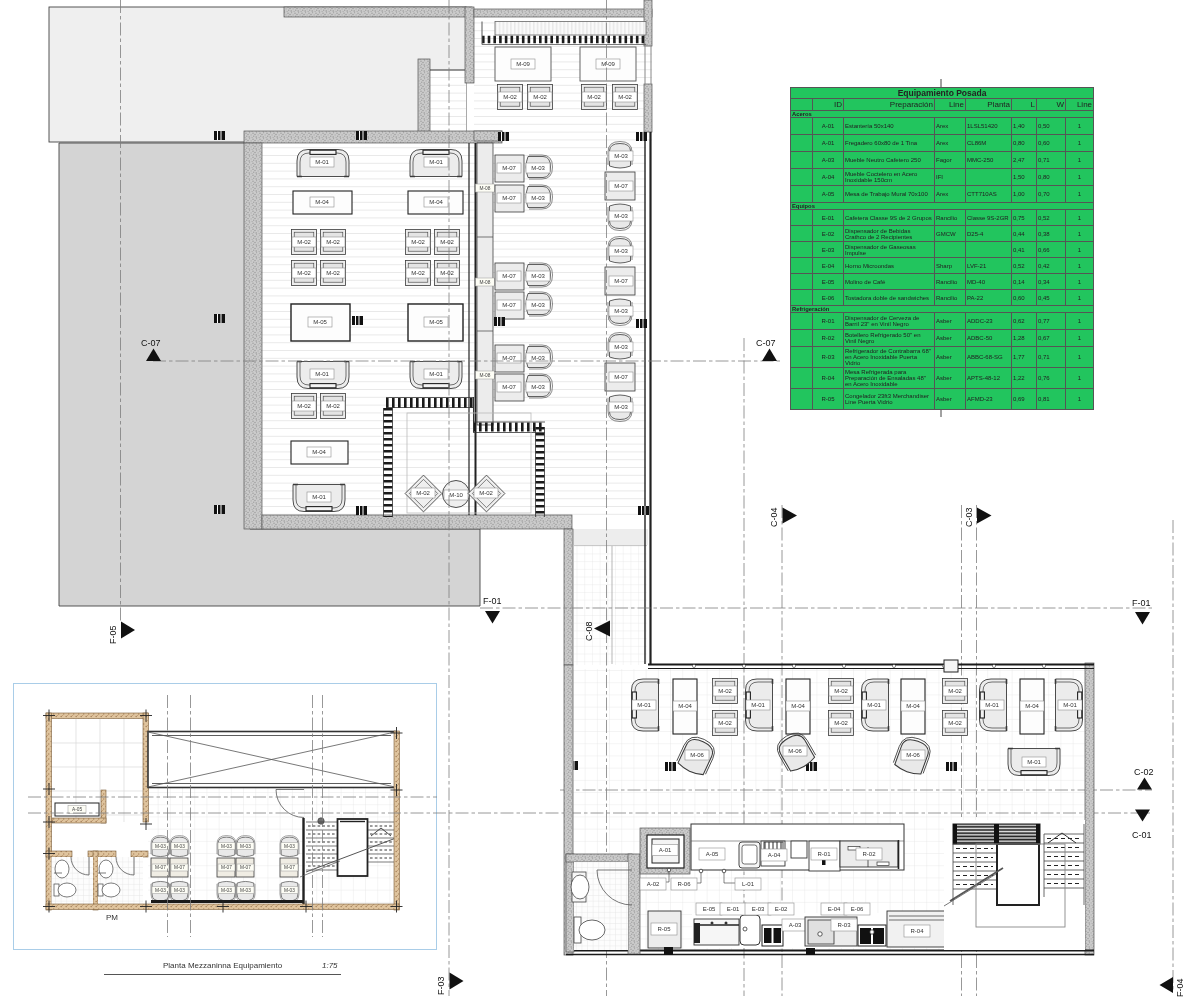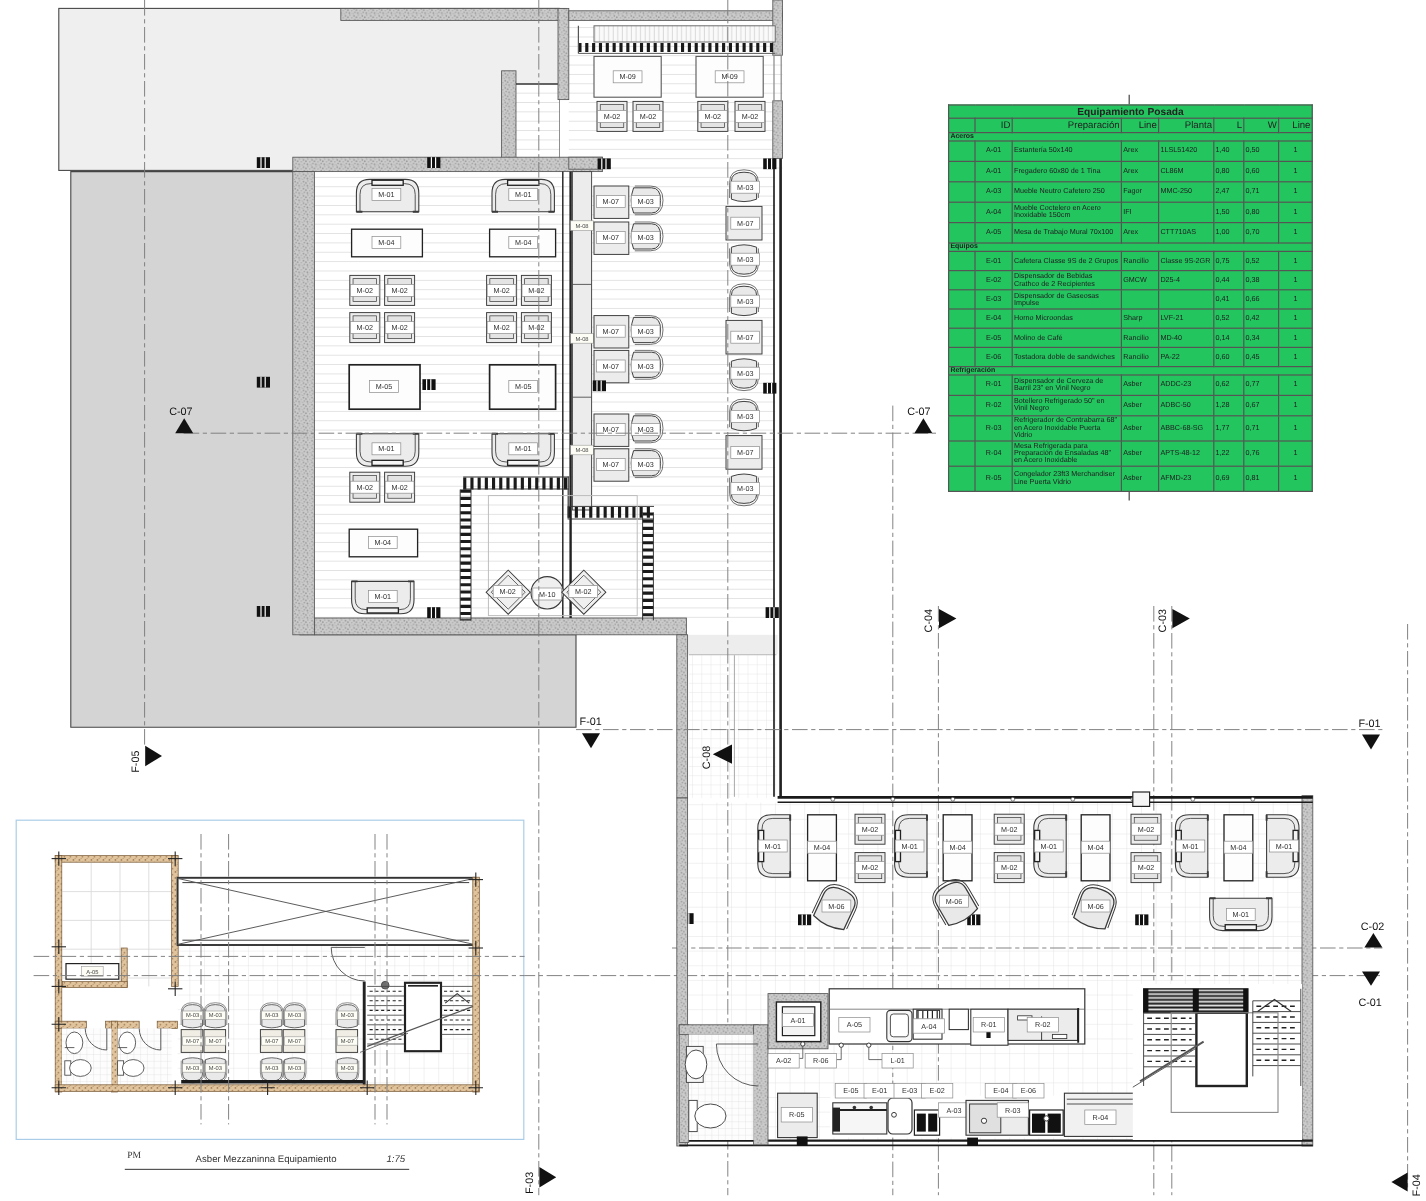--- a/index.html
+++ b/index.html
@@ -1526,20 +1526,20 @@
             <td>Asber</td>
             <td>AFMD-23</td>
             <td>0,69</td>
             <td>0,81</td>
             <td class="c">1</td>
           </tr>
 </tbody>
       </table>
 </div>
 
-<div class="cap" style="left:106px;top:958px;font-family:Liberation Serif, serif;">PM</div>
-
-<div class="cap" style="left:163px;top:961px;">Asber Mezzaninna Equipamiento</div>
+<div class="cap" style="left:106px;top:913px;">PM</div>
+
+<div class="cap" style="left:163px;top:961px;">Planta Mezzaninna Equipamiento</div>
 
 <div class="cap" style="left:322px;top:961px;font-style:italic;">1:75</div>
 
 <div style="position:absolute;left:104px;top:974px;width:237px;border-top:1px solid #555;"></div>
 </div>
 
 </body></html>

